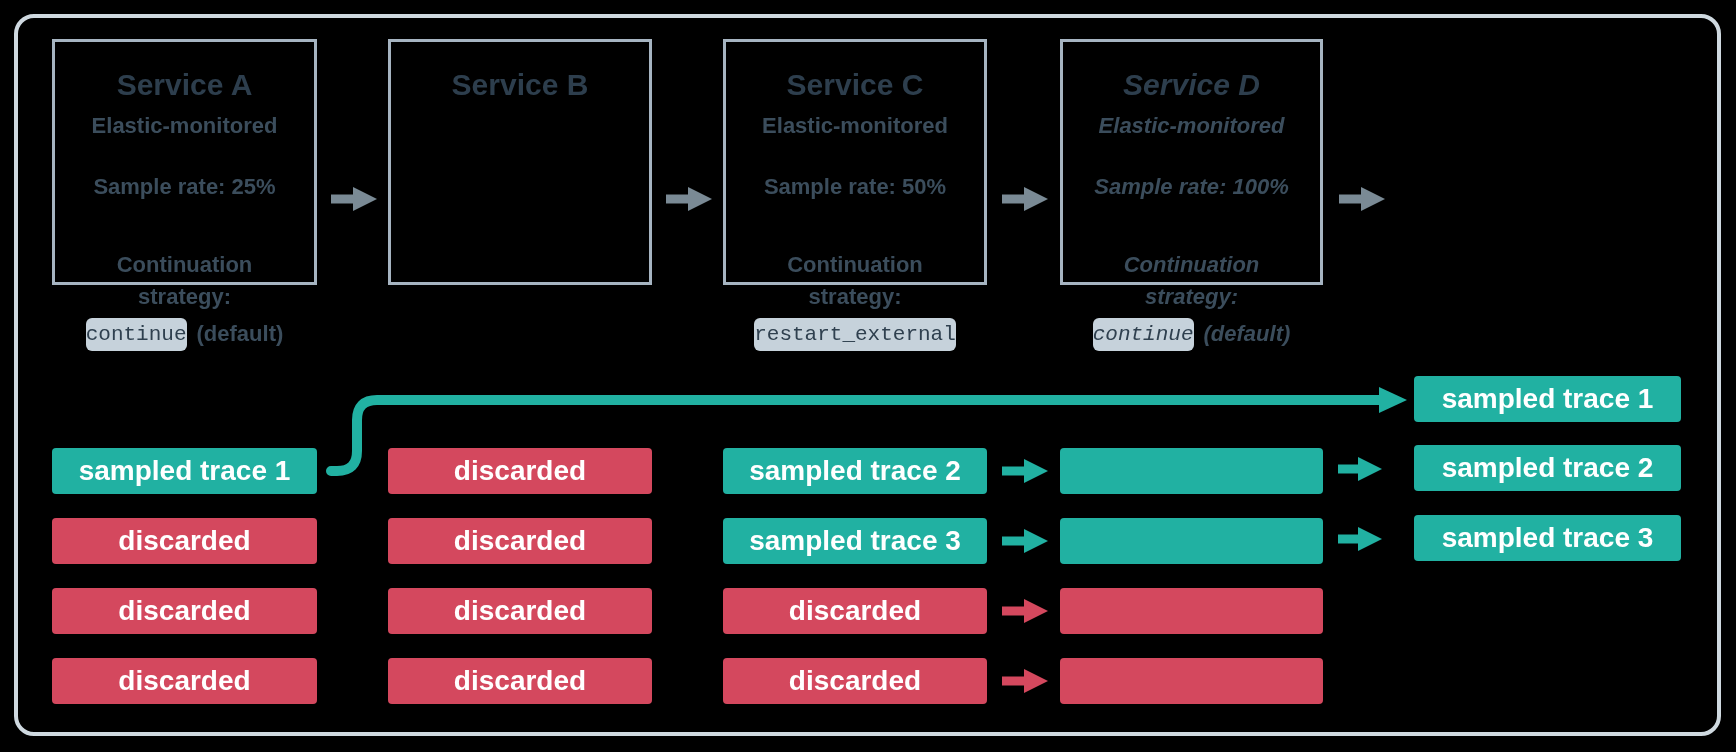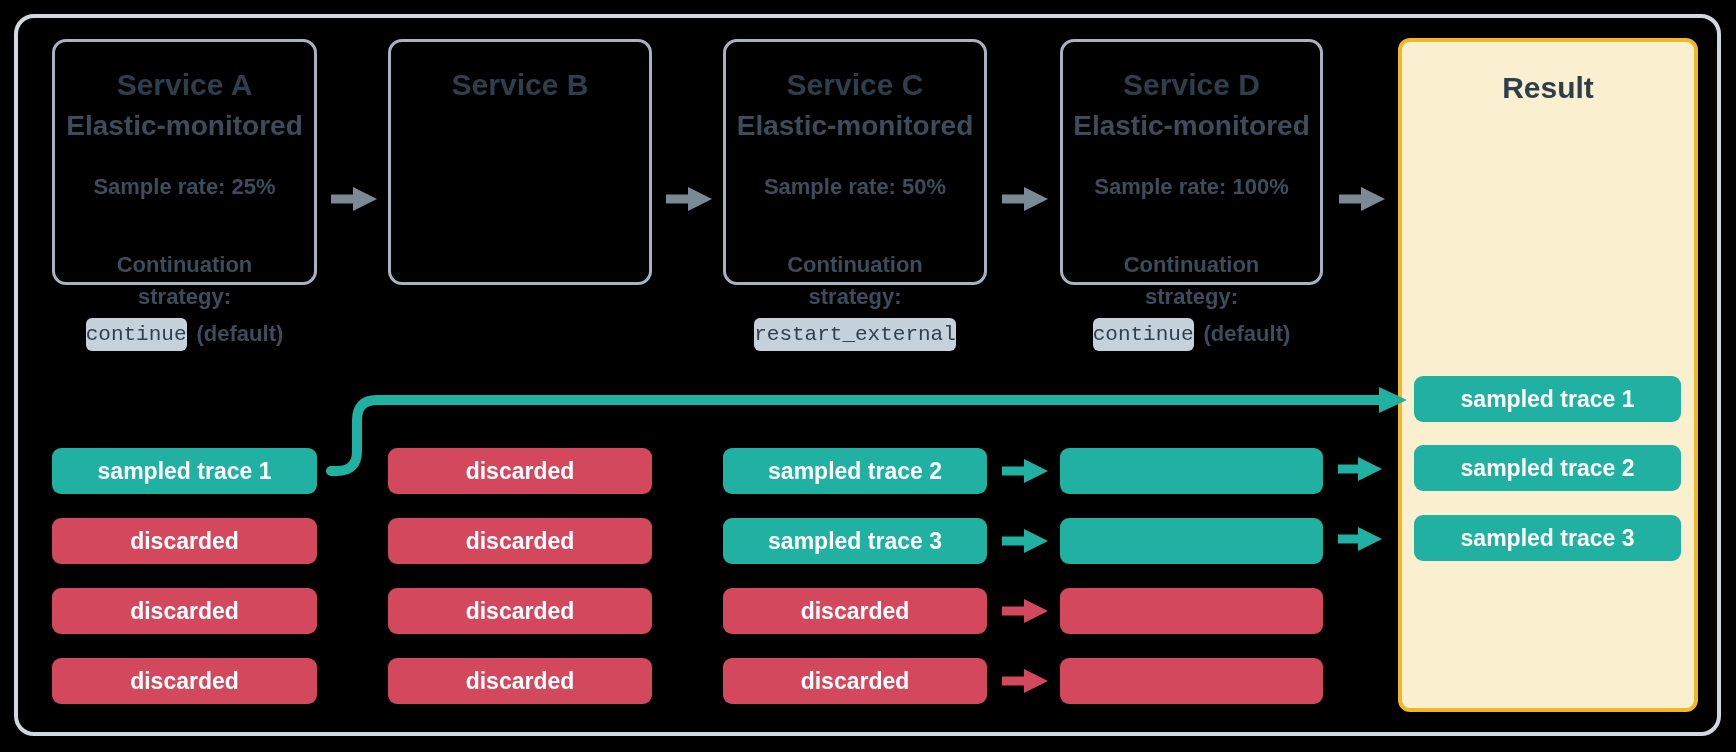--- a/index.html
+++ b/index.html
@@ -6,42 +6,42 @@
     --bg:#000000; --frame:#cfd9e0; --boxborder:#a6b4c1; --titletext:#2d3e4d;
     --bodytext:#3b4d5c; --chipbg:#c6d2db; --chiptext:#2f404f; --grayarrow:#7a8a95;
     --teal:#21b1a2; --red:#d4485e; --cream:#faf0cf; --gold:#f2b824; --pilltext:#ffffff;
   }
   html,body{margin:0;padding:0;background:var(--bg);}
   .stage{position:relative;width:1736px;height:752px;background:var(--bg);
          font-family:"Liberation Sans",sans-serif;overflow:hidden;}
   .frame{position:absolute;left:14px;top:14px;width:1707px;height:722px;
          border:4px solid var(--frame);border-radius:20px;box-sizing:border-box;}
   .svc{position:absolute;top:39px;height:246px;border:3px solid var(--boxborder);
-       border-radius:14px;box-sizing:border-box;}
+       border-radius:0;box-sizing:border-box;}
   .svc-a{left:52px;width:265px;}
   .svc-b{left:388px;width:264px;}
   .svc-c{left:723px;width:264px;}
-  .svc-d{left:1060px;width:263px;}
+  .svc-d{left:1060px;width:263px;font-style:italic;}
   .result{position:absolute;left:1398px;top:38px;width:300px;height:674px;
           background:var(--cream);border:4px solid var(--gold);border-radius:12px;
           box-sizing:border-box;}
   .line{position:absolute;left:0;width:100%;text-align:center;color:var(--bodytext);}
   .t-title{top:25px;font-size:30px;line-height:36px;font-weight:bold;color:var(--titletext);}
-  .t-sub{top:71px;font-size:28px;line-height:26px;font-weight:bold;}
+  .t-sub{top:71px;font-size:22px;line-height:26px;font-weight:bold;}
   .t-rate{top:132px;font-size:22px;line-height:26px;font-weight:bold;}
   .t-cont{top:207px;font-size:22px;line-height:32px;font-weight:bold;}
   .t-cont .inner{display:inline-block;max-width:200px;}
   .t-chips{top:274px;display:flex;justify-content:center;align-items:center;gap:10px;height:36px;}
   .chip{background:var(--chipbg);color:var(--chiptext);
         font-family:"Liberation Mono","DejaVu Sans Mono",monospace;
         font-size:21px;line-height:21px;padding:6px 0;border-radius:6px;}
   .chip-suffix{font-size:22px;font-weight:bold;color:var(--bodytext);}
   .r-title{top:28px;font-size:30px;line-height:36px;font-weight:bold;color:var(--titletext);}
-  .pill{position:absolute;height:46px;border-radius:9px;color:var(--pilltext);
-        font-size:23px;font-weight:bold;display:flex;align-items:center;justify-content:center;
+  .pill{position:absolute;height:46px;border-radius:4px;color:var(--pilltext);
+        font-size:28px;font-weight:bold;display:flex;align-items:center;justify-content:center;
         box-sizing:border-box;}
   .pill.sampled{background:var(--teal);}
   .pill.discarded{background:var(--red);text-align:center;}
   .overlay{position:absolute;left:0;top:0;pointer-events:none;}
   .ga line{stroke:var(--grayarrow);stroke-width:9;}
   .ga polygon{fill:var(--grayarrow);}
   .ta line{stroke:var(--teal);stroke-width:9;}
   .ta polygon{fill:var(--teal);}
   .ra line{stroke:var(--red);stroke-width:9;}
   .ra polygon{fill:var(--red);}
@@ -89,23 +89,20 @@
     <div class="line t-rate">Sample rate: 100%</div>
     <div class="line t-cont">
       <span class="inner">Continuation strategy:</span>
     </div>
     <div class="line t-chips">
       <span class="chip">continue</span>
       <span class="chip-suffix">(default)</span>
     </div>
   </div>
 
-  <div class="result">
-    <div class="line r-title">Result</div>
-  </div>
 
   <div class="pill sampled" style="left:52px;top:448px;width:265px">sampled trace 1</div>
   <div class="pill discarded" style="left:52px;top:518px;width:265px">discarded</div>
   <div class="pill discarded" style="left:52px;top:588px;width:265px">discarded</div>
   <div class="pill discarded" style="left:52px;top:658px;width:265px">discarded</div>
 
   <div class="pill discarded" style="left:388px;top:448px;width:264px">discarded</div>
   <div class="pill discarded" style="left:388px;top:518px;width:264px">discarded</div>
   <div class="pill discarded" style="left:388px;top:588px;width:264px">discarded</div>
   <div class="pill discarded" style="left:388px;top:658px;width:264px">discarded</div>

